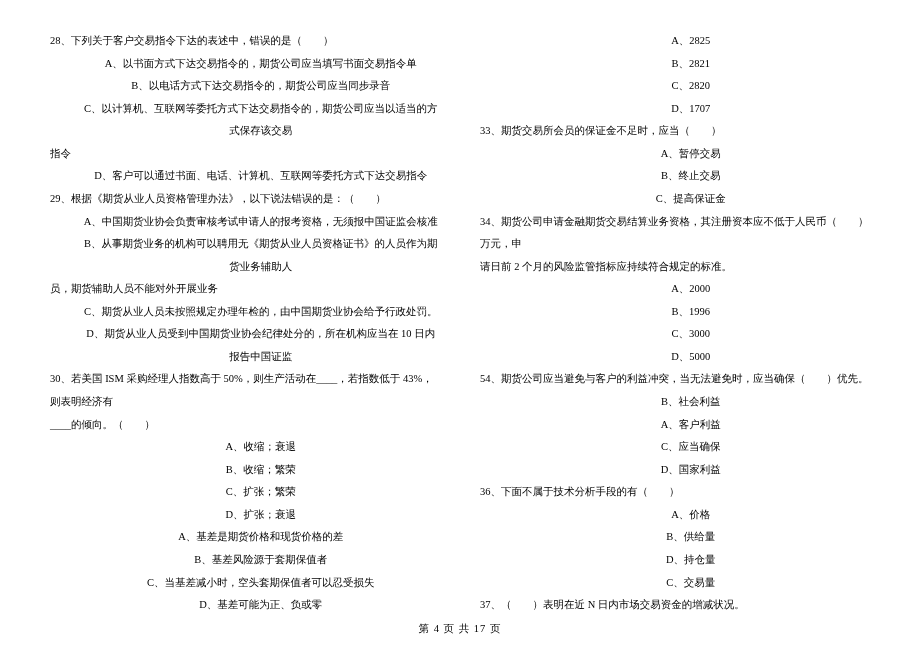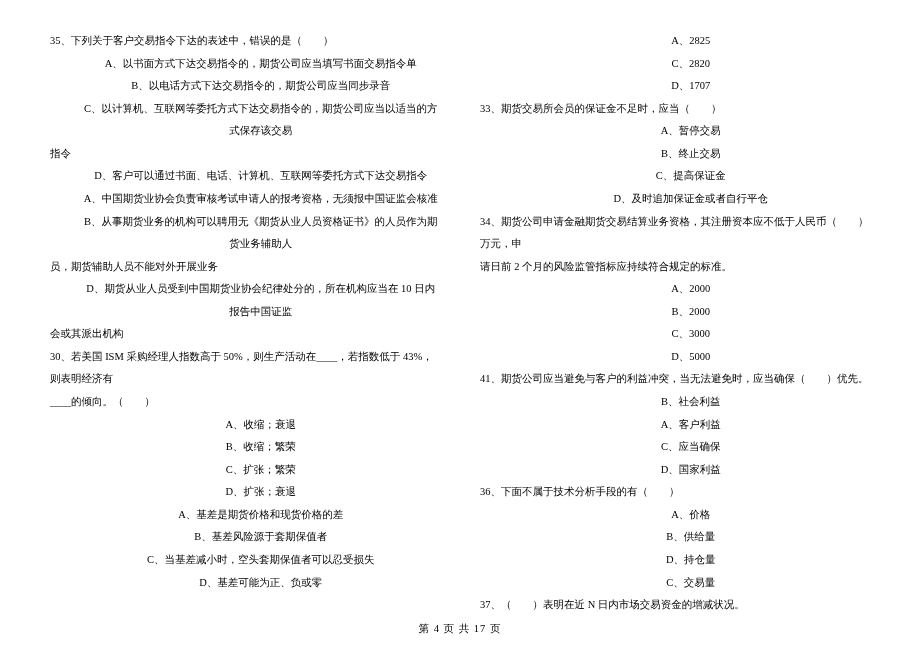--- a/index.html
+++ b/index.html
@@ -33,66 +33,67 @@
       font-size: 10.5px;
       letter-spacing: 1px;
       margin-top: 21px;
     }
   </style>
 </head>
 <body>
 
 <div class="page">
   <div class="col">
-    <div class="q-stem">35、下列关于客户交易指令下达的表述中，错误的是（　　）</div>
+    <div class="q-stem">28、下列关于客户交易指令下达的表述中，错误的是（　　）</div>
     <div class="q-opt">A、以书面方式下达交易指令的，期货公司应当填写书面交易指令单</div>
     <div class="q-opt">B、以电话方式下达交易指令的，期货公司应当同步录音</div>
     <div class="q-opt">C、以计算机、互联网等委托方式下达交易指令的，期货公司应当以适当的方式保存该交易</div>
     <div class="q-cont">指令</div>
     <div class="q-opt">D、客户可以通过书面、电话、计算机、互联网等委托方式下达交易指令</div>
 
+    <div class="q-stem">29、根据《期货从业人员资格管理办法》，以下说法错误的是：（　　）</div>
     <div class="q-opt">A、中国期货业协会负责审核考试申请人的报考资格，无须报中国证监会核准</div>
     <div class="q-opt">B、从事期货业务的机构可以聘用无《期货从业人员资格证书》的人员作为期货业务辅助人</div>
     <div class="q-cont">员，期货辅助人员不能对外开展业务</div>
+    <div class="q-opt">C、期货从业人员未按照规定办理年检的，由中国期货业协会给予行政处罚。</div>
     <div class="q-opt">D、期货从业人员受到中国期货业协会纪律处分的，所在机构应当在 10 日内报告中国证监</div>
-    <div class="q-cont">会或其派出机构</div>
 
     <div class="q-stem">30、若美国 ISM 采购经理人指数高于 50%，则生产活动在____，若指数低于 43%，则表明经济有</div>
     <div class="q-cont">____的倾向。（　　）</div>
     <div class="q-opt">A、收缩；衰退</div>
     <div class="q-opt">B、收缩；繁荣</div>
     <div class="q-opt">C、扩张；繁荣</div>
     <div class="q-opt">D、扩张；衰退</div>
 
     <div class="q-opt">A、基差是期货价格和现货价格的差</div>
     <div class="q-opt">B、基差风险源于套期保值者</div>
     <div class="q-opt">C、当基差减小时，空头套期保值者可以忍受损失</div>
     <div class="q-opt">D、基差可能为正、负或零</div>
 
   </div>
 
   <div class="col">
     <div class="q-opt">A、2825</div>
+    <div class="q-opt">B、2821</div>
     <div class="q-opt">C、2820</div>
     <div class="q-opt">D、1707</div>
 
     <div class="q-stem">33、期货交易所会员的保证金不足时，应当（　　）</div>
     <div class="q-opt">A、暂停交易</div>
     <div class="q-opt">B、终止交易</div>
     <div class="q-opt">C、提高保证金</div>
-    <div class="q-opt">D、及时追加保证金或者自行平仓</div>
 
     <div class="q-stem">34、期货公司申请金融期货交易结算业务资格，其注册资本应不低于人民币（　　）万元，申</div>
     <div class="q-cont">请日前 2 个月的风险监管指标应持续符合规定的标准。</div>
     <div class="q-opt">A、2000</div>
-    <div class="q-opt">B、2000</div>
+    <div class="q-opt">B、1996</div>
     <div class="q-opt">C、3000</div>
     <div class="q-opt">D、5000</div>
 
-    <div class="q-stem">41、期货公司应当避免与客户的利益冲突，当无法避免时，应当确保（　　）优先。</div>
+    <div class="q-stem">54、期货公司应当避免与客户的利益冲突，当无法避免时，应当确保（　　）优先。</div>
     <div class="q-opt">B、社会利益</div>
     <div class="q-opt">A、客户利益</div>
     <div class="q-opt">C、应当确保</div>
     <div class="q-opt">D、国家利益</div>
 
     <div class="q-stem">36、下面不属于技术分析手段的有（　　）</div>
     <div class="q-opt">A、价格</div>
     <div class="q-opt">B、供给量</div>
     <div class="q-opt">D、持仓量</div>
     <div class="q-opt">C、交易量</div>

